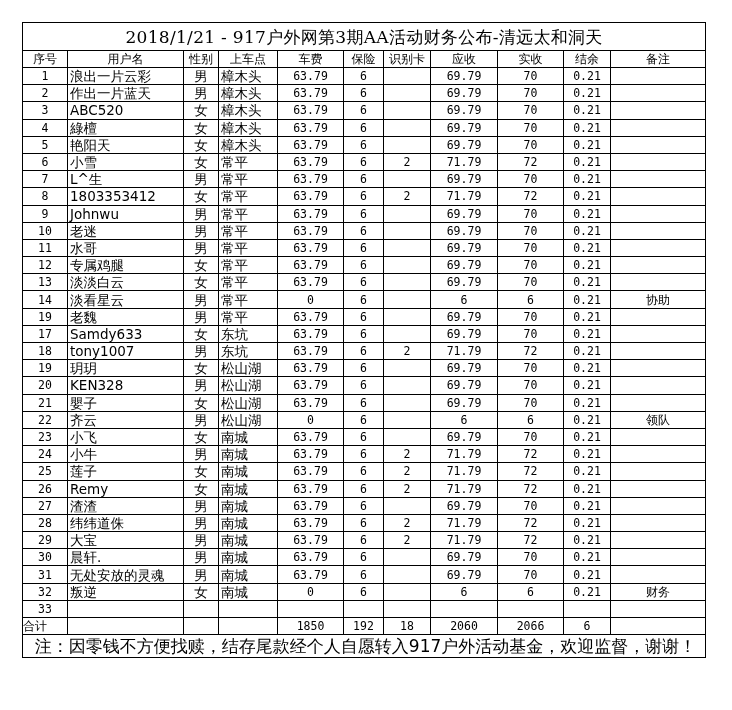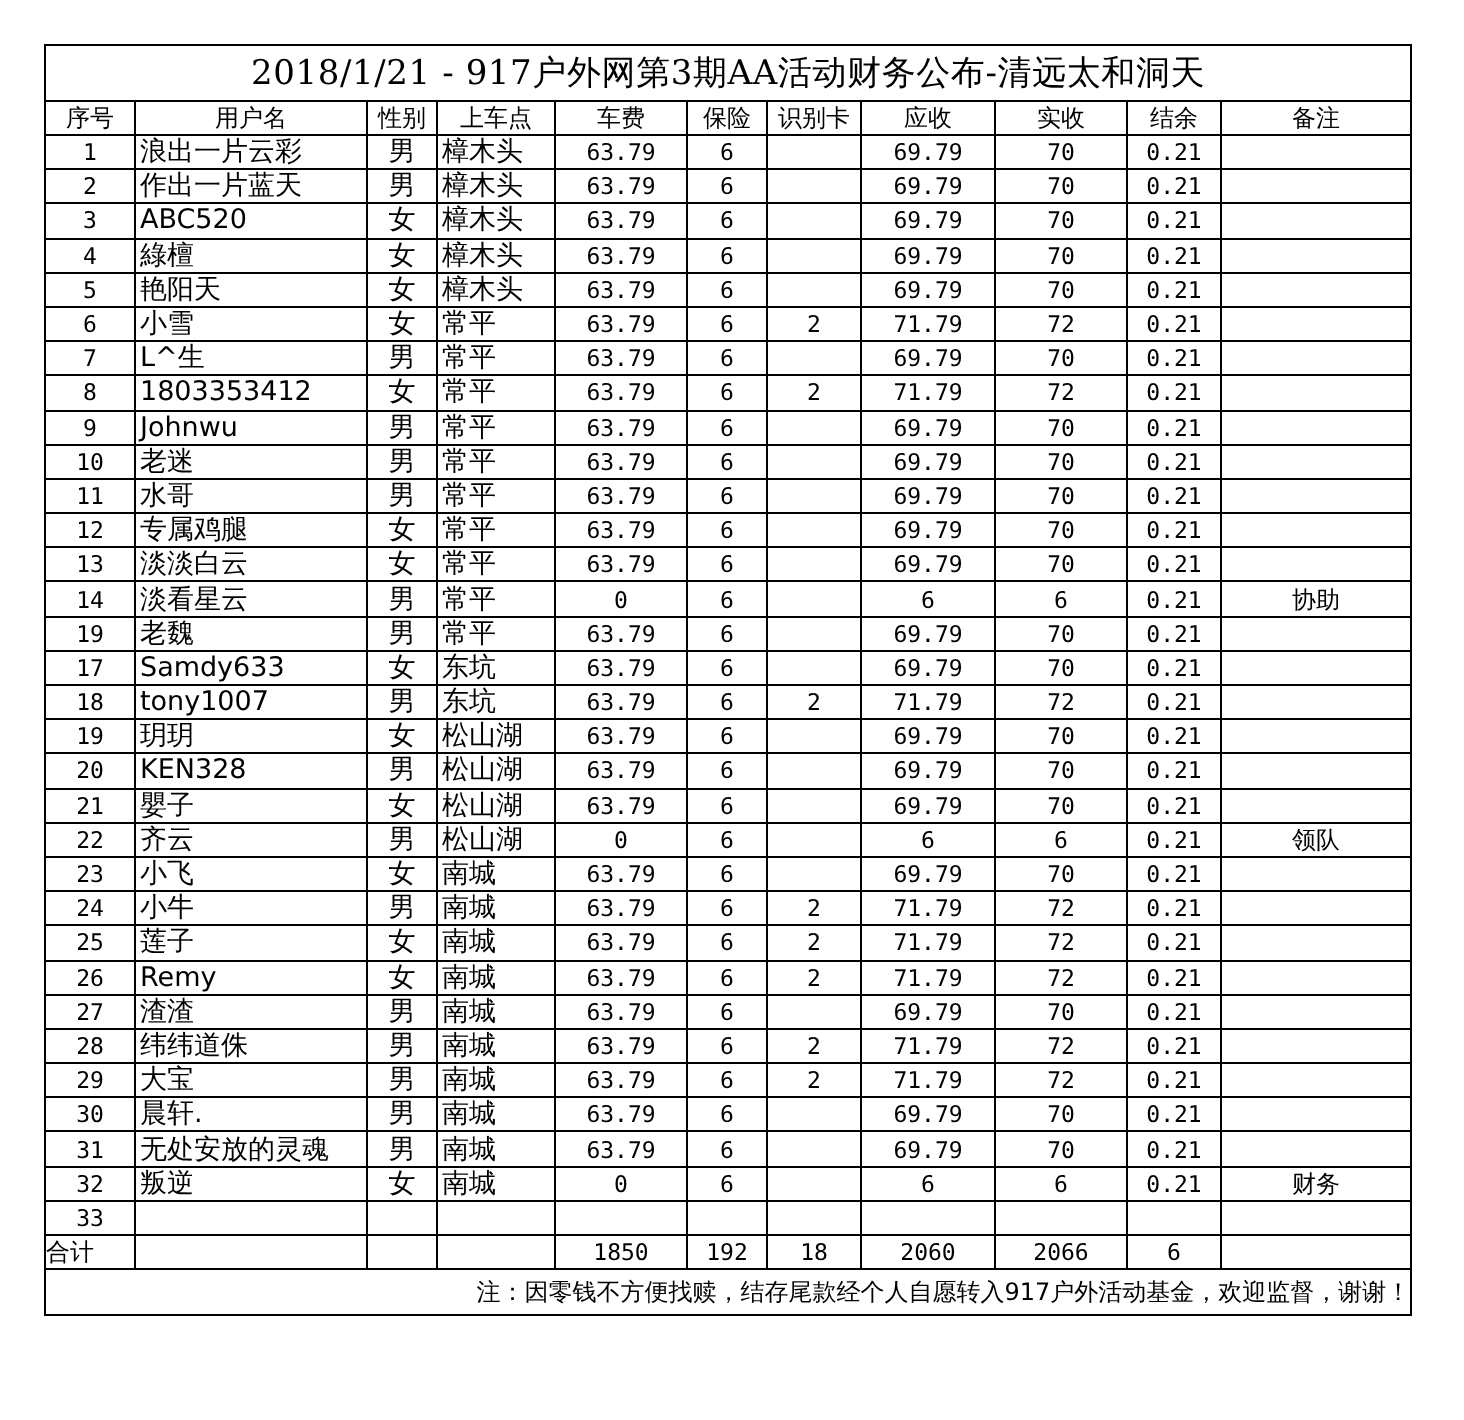--- a/index.html
+++ b/index.html
@@ -9,21 +9,21 @@
   table { border-collapse: collapse; width: 683px; table-layout: fixed; }
   td, th { border: 1px solid #000; padding: 0; height: 16.2px; line-height: 16px;
            font-size: 12px; font-weight: normal; white-space: nowrap; overflow: hidden; }
   .title { height: 27px; font-size: 17px; font-family: "DejaVu Serif", "Liberation Serif", serif; letter-spacing: 0.3px; }
   .hdr th { font-size: 12px; text-align: center; height: 16px; }
   .c { text-align: center; }
   .l { text-align: left; padding-left: 2px; }
   .num { font-family: "DejaVu Sans Mono", "Liberation Mono", monospace; font-size: 11.5px; text-align: center; }
   .name { font-size: 13.5px; }
   .gender, .pickup { font-size: 13.5px; }
-  .note { text-align: right; padding-left: 3px; height: 22px; font-size: 12px; }
+  .note { text-align: center; padding-left: 3px; height: 22px; font-size: 17px; }
   .total-label { }
 </style>
 </head>
 <body>
 
 <div class="sheet">
   <table>
     <colgroup>
       <col style="width:45px">
       <col style="width:116px">

